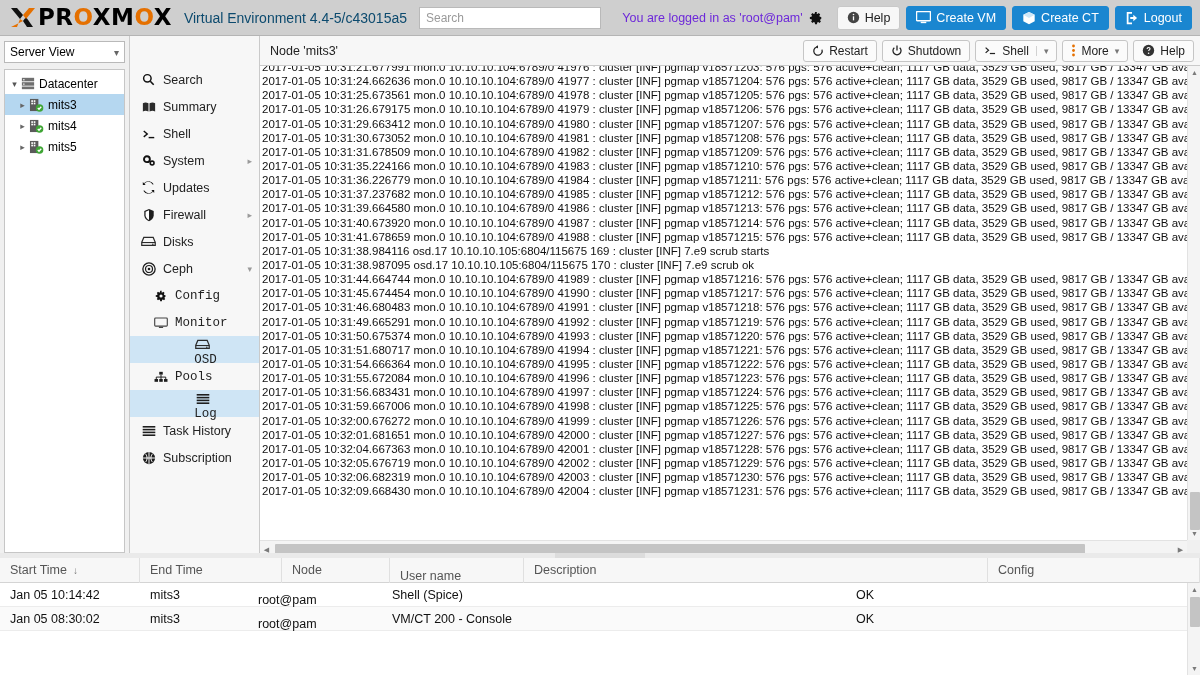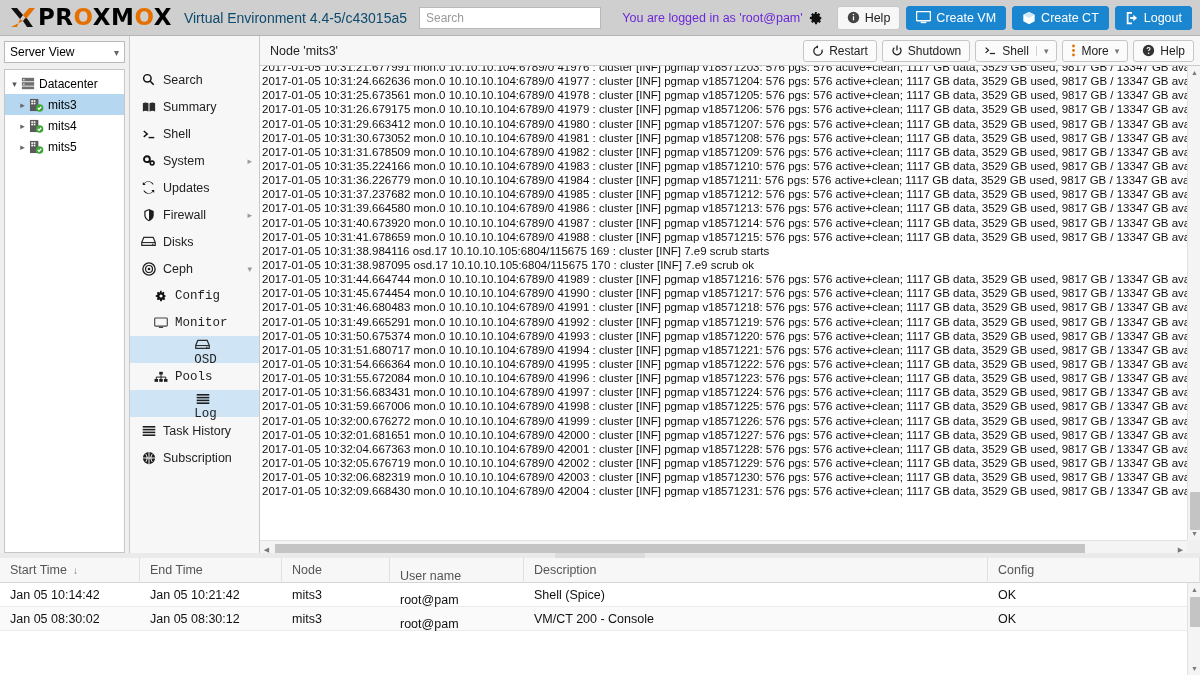--- a/index.html
+++ b/index.html
@@ -690,30 +690,28 @@
       <div class="cell c5">
         <span>Description</span>
       </div>
       <div class="cell c6">
         <span>Config</span>
       </div>
     </div>
 
     <div class="trow data">
       <div class="cell c1">Jan 05 10:14:42</div>
-      <div class="cell c2">Jan 05 10:21:42</div>
       <div class="cell c3">mits3</div>
       <div class="cell c4">root@pam</div>
       <div class="cell c5">Shell (Spice)</div>
       <div class="cell c6">OK</div>
     </div>
 
     <div class="trow data alt">
       <div class="cell c1">Jan 05 08:30:02</div>
-      <div class="cell c2">Jan 05 08:30:12</div>
       <div class="cell c3">mits3</div>
       <div class="cell c4">root@pam</div>
       <div class="cell c5">VM/CT 200 - Console</div>
       <div class="cell c6">OK</div>
     </div>
 
     <div class="tbl-vscroll">
       <div class="arrow-up">▲</div>
       <div class="thumb"></div>
       <div class="arrow-dn">▼</div>

